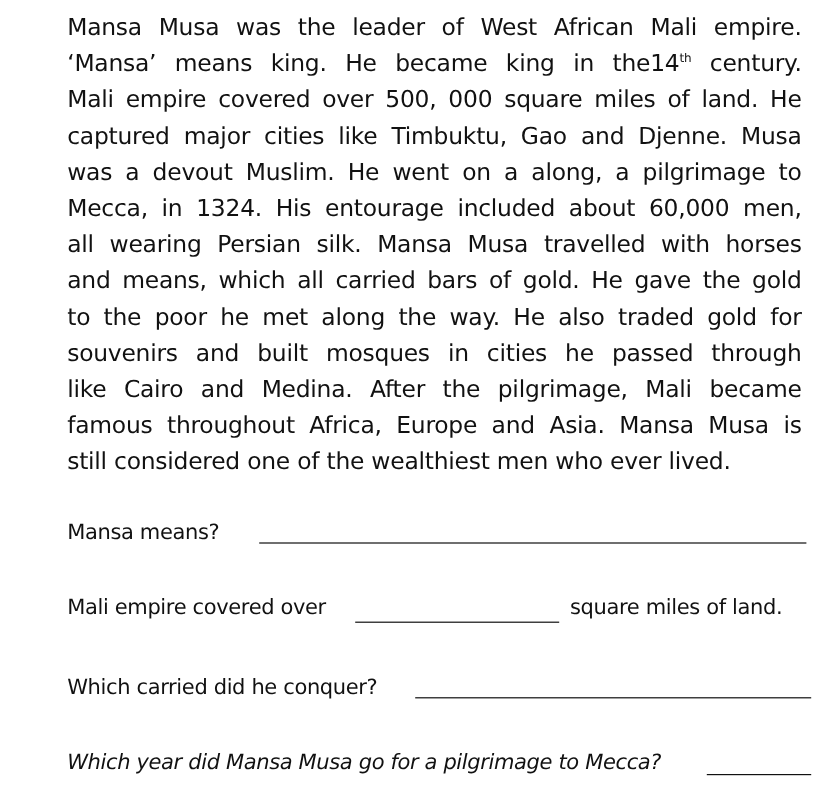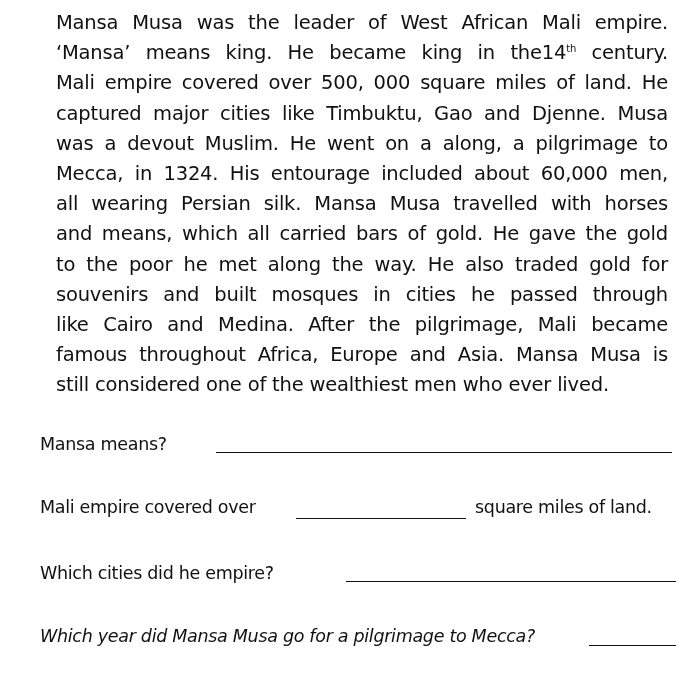--- a/index.html
+++ b/index.html
@@ -29,21 +29,21 @@
       display: block;
       text-align: justify;
       text-align-last: justify;
       white-space: nowrap;
     }
     .passage .line.last {
       text-align-last: left;
     }
     .q {
       position: absolute;
-      left: 40px;
+      left: 56px;
       font-size: 17.5px;
       line-height: 22px;
       letter-spacing: -0.3px;
       white-space: nowrap;
     }
     .blank {
       position: absolute;
       height: 0;
       border-bottom: 1.2px solid #111;
     }
@@ -68,17 +68,17 @@
   <span class="line last">still considered one of the wealthiest men who ever lived.</span>
 </div>
 
 <div class="q" style="top:433px;">Mansa means?</div>
 <div class="blank" style="left:216px; top:452px; width:456px;"></div>
 
 <div class="q" style="top:496px;">Mali empire covered over</div>
 <div class="blank" style="left:296px; top:518px; width:170px;"></div>
 <div class="q" style="left:475px; top:496px;">square miles of land.</div>
 
-<div class="q" style="top:562px;">Which cities did he empire?</div>
+<div class="q" style="top:562px;">Which carried did he conquer?</div>
 <div class="blank" style="left:346px; top:581px; width:330px;"></div>
 
 <div class="q" style="top:625px;font-style:italic;">Which year did Mansa Musa go for a pilgrimage to Mecca?</div>
 <div class="blank" style="left:589px; top:645px; width:87px;"></div>
 
 </body></html>

